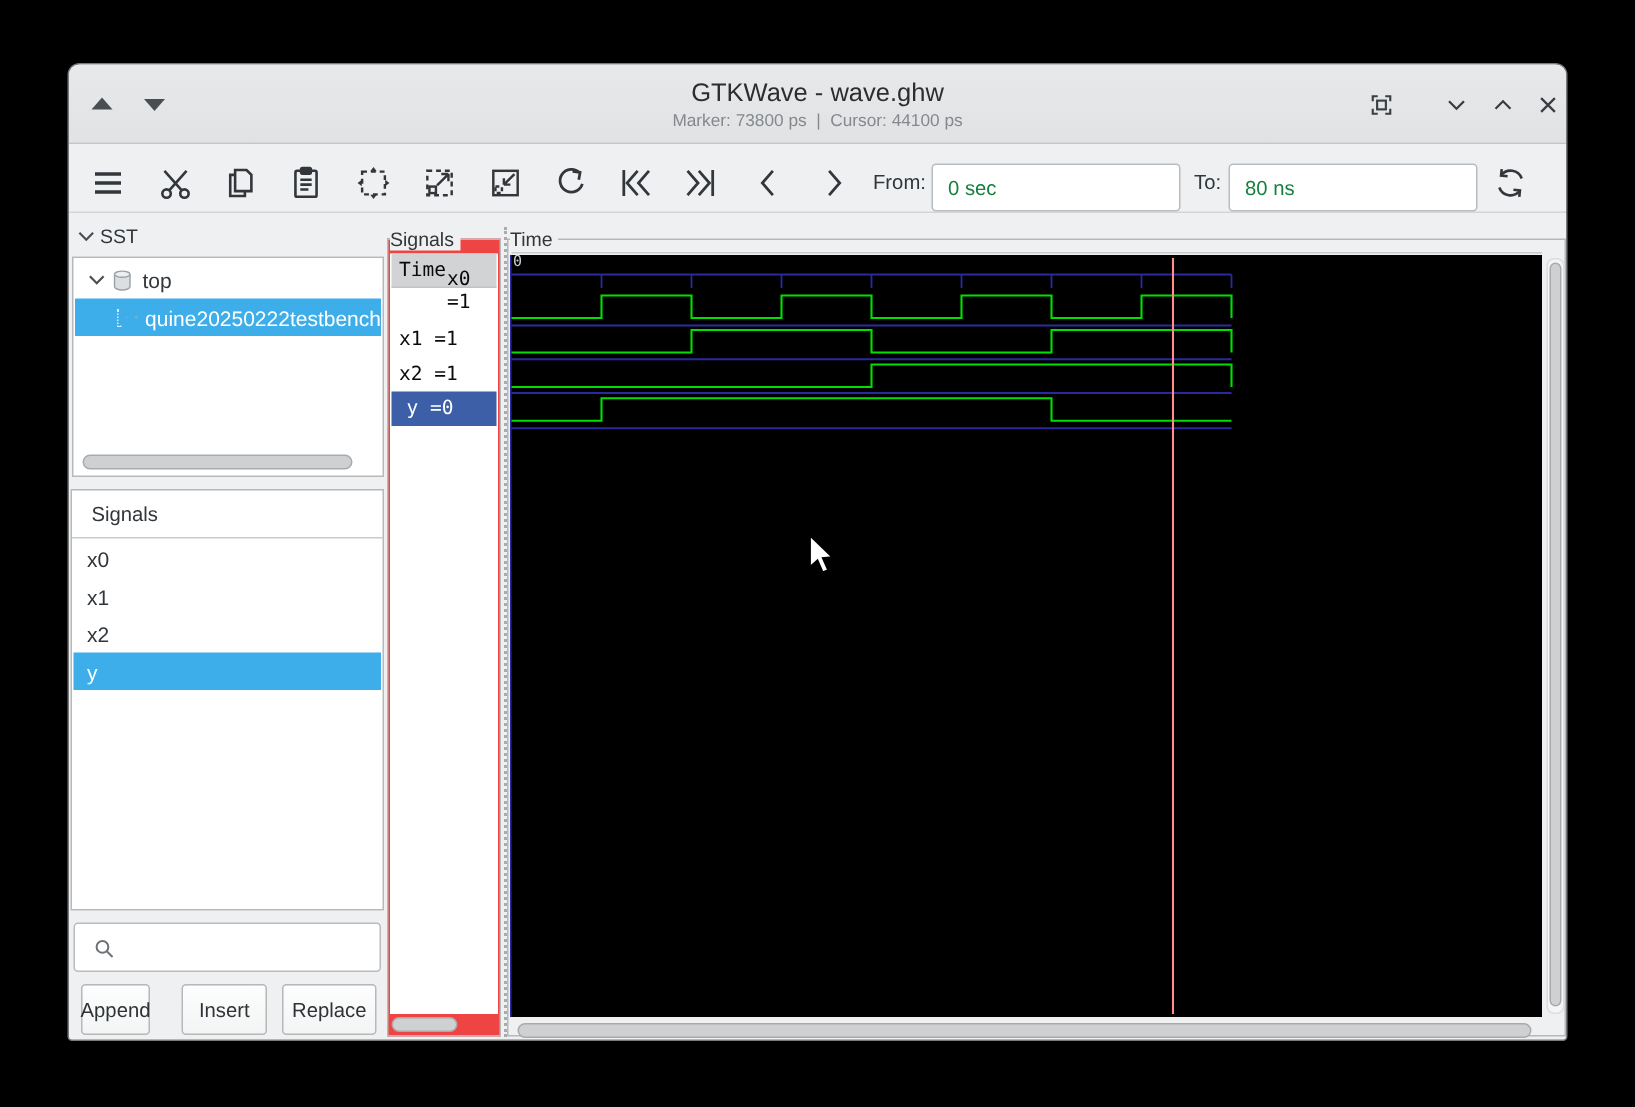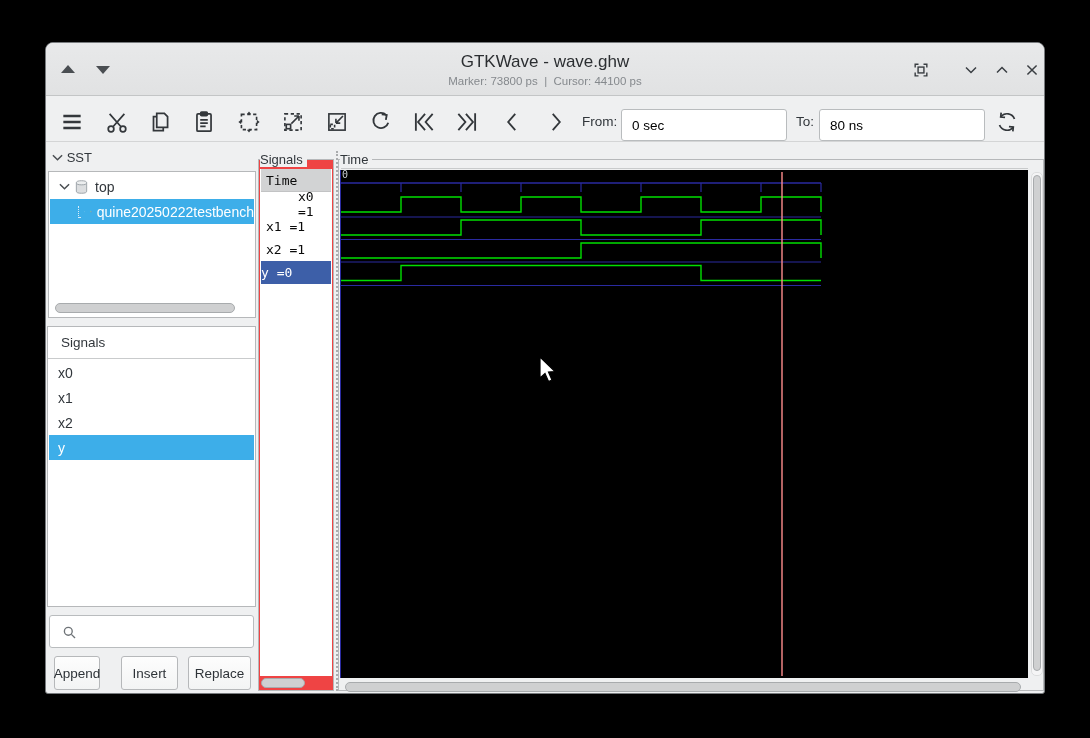--- a/index.html
+++ b/index.html
@@ -19,21 +19,21 @@
   .title-sub  { font-size:11.5px; color:#85898d; margin-top:3px; }
   .tb-ico { position:absolute; top:17px; width:20px; height:20px; }
   
   .toolbar { position:absolute; left:0; top:53px; width:100%; height:46px;
              border-bottom:1px solid #d4d5d6; }
   .tool { position:absolute; top:9px; width:34px; height:34px; display:flex;
           align-items:center; justify-content:center; border-radius:3px; }
   .tool svg { width:26px; height:26px; }
   .tb-label { position:absolute; top:18px; font-size:13.5px; color:#31363b; }
   .tb-input { position:absolute; top:13px; height:32px; width:166px; background:#fff;
-              border:1px solid #b9bcbe; border-radius:3px; font-size:13.5px; color:#000000;
+              border:1px solid #b9bcbe; border-radius:3px; font-size:13.5px; color:#15803d;
               padding:0 10px; font-family:"Liberation Sans",sans-serif; }
   
   .box { position:absolute; background:#fff; border:1px solid #b6b8ba; }
   .frame-label { position:absolute; font-size:13px; color:#31363b; background:#eff0f1;
                  padding-right:4px; z-index:3; }
   
   .sst-label { position:absolute; left:6px; top:107px; font-size:13px; color:#31363b; }
   .tree-row { position:absolute; left:1px; right:1px; height:25px; display:flex;
               align-items:center; font-size:14px; color:#31363b; white-space:nowrap; overflow:hidden; }
   .tree-row.sel { background:#3daee9; color:#fff;padding-left:21px; }
@@ -43,21 +43,21 @@
   .btn { position:absolute; top:613px; height:34px; background:linear-gradient(#fdfdfd,#f3f4f4);
          border:1px solid #b6b8ba; border-radius:3px; font-size:13.5px; color:#2e3338;
          display:flex; align-items:center; justify-content:center; }
   .search { position:absolute; left:3px; top:572px; width:205px; height:33px; background:#fff;
             border:1px solid #b9bcbe; border-radius:3px; }
   
   .mono { font-family:"DejaVu Sans Mono","Liberation Mono",monospace; }
   .name-row { position:absolute; left:1px; right:1px; height:23px; display:flex; align-items:center;
               padding-left:5px; font-size:13px; color:#0a0a0a; }
   .name-row.header { background:#d2d3d4; border-bottom:1px solid #c2c3c4; }
-  .name-row.sel { background:#3d5fa8; color:#fff; padding-left:0; }
+  .name-row.sel { background:#3d5fa8; color:#fff; padding-left:10px; }
   
   .sb-track { position:absolute; background:#f5f5f6; border:1px solid #dcddde; border-radius:5px; }
   .sb-thumb { position:absolute; background:#cfd0d1; border:1px solid #a8abad; border-radius:5px; }
   
   .wave-canvas { position:absolute; background:#000; overflow:hidden; }
   .origin-label { position:absolute; left:2px; top:-1px; color:#c8cdd1; font-size:10px; }
   .splitter { position:absolute; width:0; border-left:2px dotted #a9abad; }
   .cursor-arrow { position:absolute; left:538px; top:356px; z-index:50; }
 </style>
 </head>
@@ -235,21 +235,21 @@
   </div>
 
   <div class="btn" style="left:8px;  width:46px;">Append</div>
   <div class="btn" style="left:75px; width:57px;">Insert</div>
   <div class="btn" style="left:142px;width:63px;">Replace</div>
 
   <span class="frame-label" style="left:214px; top:109px">Signals</span>
   <div class="box" style="left:212px; top:116px; width:76px; height:532px; background:#ef4444;">
     <div style="position:absolute;left:1px;top:9px;right:1px;bottom:14px;background:#fff" id="wave-names">
         <div class="name-row header mono" style="top: 0px;">Time</div>
-        <div class="name-row mono" style="top: 23px; padding-left: 37px;">x0 =1</div>
+        <div class="name-row mono" style="top: 13px; padding-left: 37px;">x0 =1</div>
         <div class="name-row mono" style="top: 46px;">x1 =1</div>
         <div class="name-row mono" style="top: 69px;">x2 =1</div>
         <div class="name-row mono sel" style="top: 92px;">y =0</div>
       </div>
     <div class="sb-thumb" style="left:2px; bottom:2px; width:44px; height:10px;"></div>
   </div>
 
   <div class="splitter" style="left:290px; top:108px; height:540px;"></div>
 
   <span class="frame-label" style="left:294px; top:109px">Time</span>

